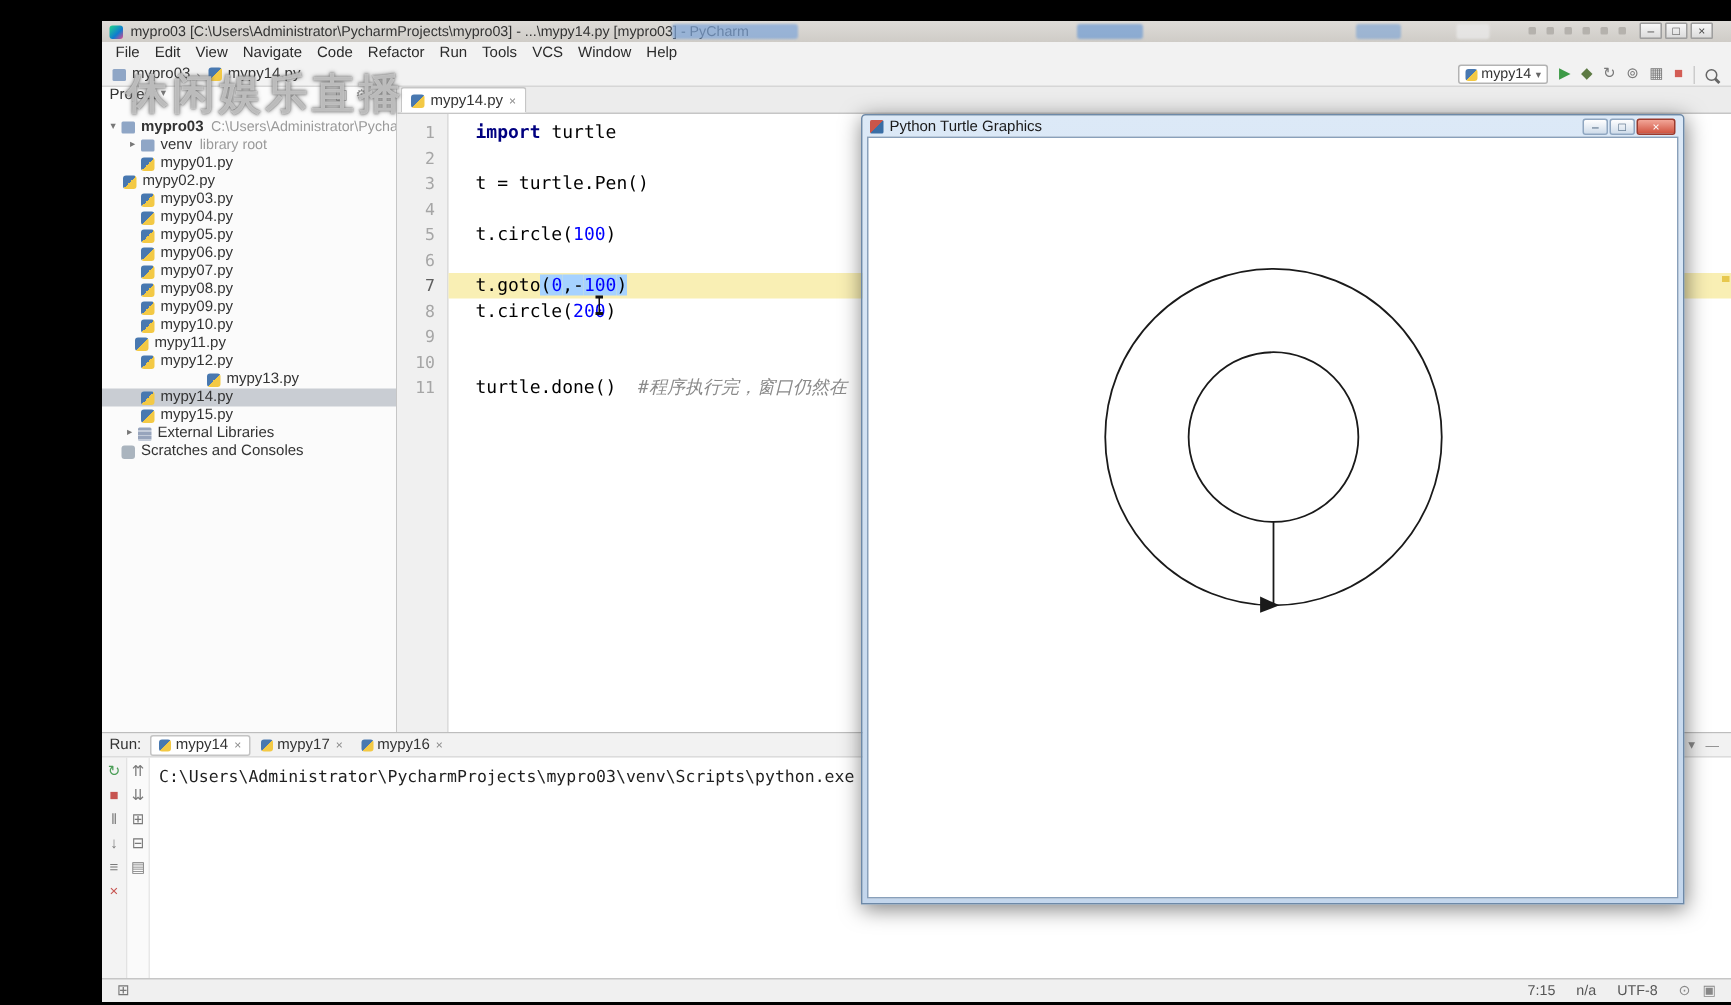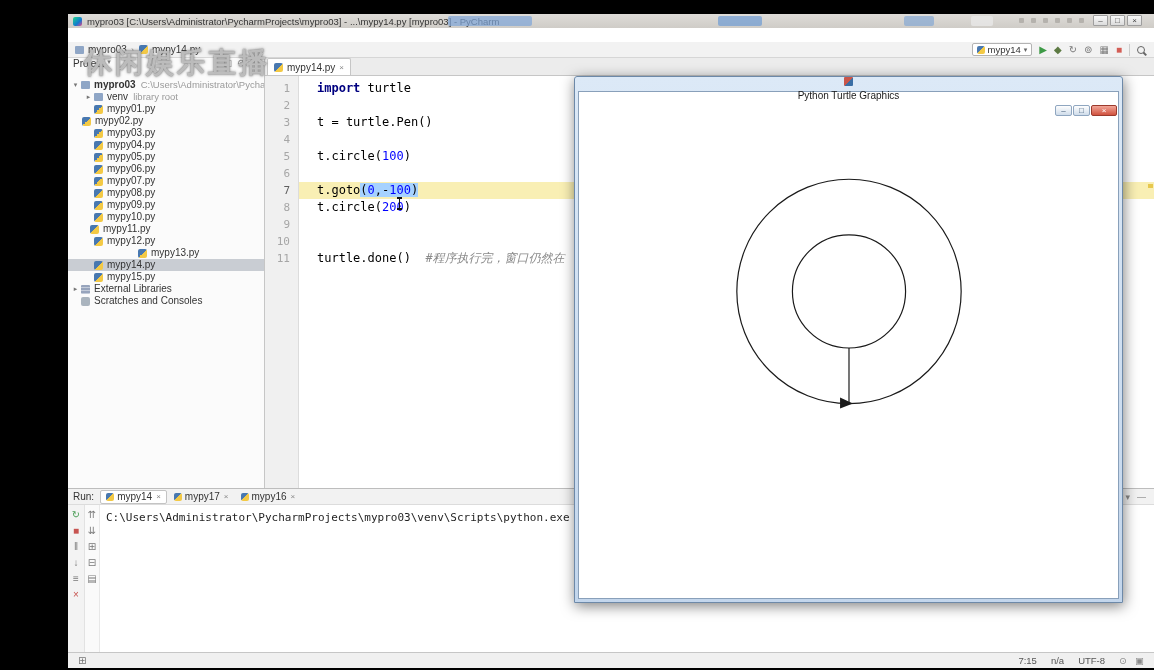--- a/index.html
+++ b/index.html
@@ -133,21 +133,21 @@
   .ibeam i { position:absolute; background:#111; display:block; }
   .ibeam .v { left:3px; top:1px; bottom:1px; width:1px; }
   .ibeam .h1 { left:1px; top:0; width:5px; height:2px; }
   .ibeam .h2 { left:1px; bottom:0; width:5px; height:2px; }
 
   
   .turtle-win { position:absolute; left:574px; top:76px; width:549px; height:527px;
                 background:linear-gradient(#dce9f7,#c3d6ec); border:1px solid #6d89a8;
                 border-radius:3px 3px 0 0; box-shadow:1px 3px 14px rgba(0,0,0,.5);
                 padding:0 3px 3px; z-index:20; }
-  .t-titlebar { height:14px; display:flex; align-items:center; gap:4px; padding:0 2px;flex-direction:column; }
+  .t-titlebar { height:14px; display:flex; align-items:center; gap:4px; padding:0 2px; }
   .t-icon { width:9px; height:9px; border-radius:1px; flex:none;
             background:linear-gradient(135deg,#c8554a 50%,#3a6ea5 50%); }
   .t-title { font-size:10px; color:#1a1a1a; white-space:nowrap; }
   .t-btns { margin-left:auto; display:flex; gap:1px; align-items:center; }
   .t-btn { width:17px; height:11px; border:1px solid #8fa6c0; border-radius:2px;
            background:linear-gradient(#fefefe,#cfdcea); font-size:8px; line-height:9px;
            text-align:center; color:#34506e; }
   .t-btn.t-close { width:26px; background:linear-gradient(#f2a698,#d0523f); color:#fff; border-color:#9b3a2d; }
   .t-canvas { height:calc(100% - 14px); background:#fff; border:1px solid #89a0ba; }
   .t-canvas svg { display:block; width:100%; height:100%; }
@@ -174,20 +174,33 @@
           <i></i>
           <i></i>
         </span>
       <span class="win-controls">
         <span class="wbtn">–</span>
         <span class="wbtn">□</span>
         <span class="wbtn">×</span>
       </span>
     </div>
 
+    <div class="menubar" id="menubar">
+        <span class="menu-item">File</span>
+        <span class="menu-item">Edit</span>
+        <span class="menu-item">View</span>
+        <span class="menu-item">Navigate</span>
+        <span class="menu-item">Code</span>
+        <span class="menu-item">Refactor</span>
+        <span class="menu-item">Run</span>
+        <span class="menu-item">Tools</span>
+        <span class="menu-item">VCS</span>
+        <span class="menu-item">Window</span>
+        <span class="menu-item">Help</span>
+      </div>
 
     <div class="toolbar">
       <span class="bc-icon ticon folder"></span>
       <span class="crumb">mypro03</span>
       <span class="bc-sep">›</span>
       <span class="bc-icon ticon py"></span>
       <span class="crumb">mypy14.py</span>
       <span class="run-controls">
         <span class="combo">
           <span class="ticon py" style="width:8px;height:8px;margin:0"></span>
@@ -299,21 +312,21 @@
             <div class="tree-row selected" style="padding-left: 16px;">
               <span class="chevron"></span>
               <span class="ticon py"></span>
               <span class="tlabel">mypy14.py</span>
             </div>
             <div class="tree-row" style="padding-left: 16px;">
               <span class="chevron"></span>
               <span class="ticon py"></span>
               <span class="tlabel">mypy15.py</span>
             </div>
-            <div class="tree-row" style="padding-left: 3px;">
+            <div class="tree-row" style="padding-left: 3px; margin-left: 11px;">
               <span class="chevron">▸</span>
               <span class="ticon lib"></span>
               <span class="tlabel">External Libraries</span>
             </div>
             <div class="tree-row" style="padding-left: 3px;">
               <span class="chevron"></span>
               <span class="ticon scratch"></span>
               <span class="tlabel">Scratches and Consoles</span>
             </div>
           </div>

